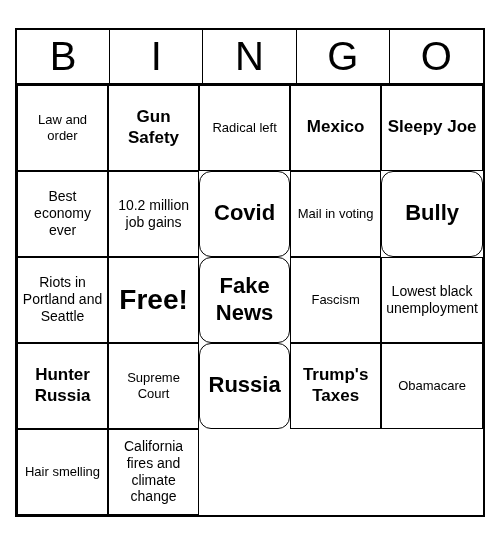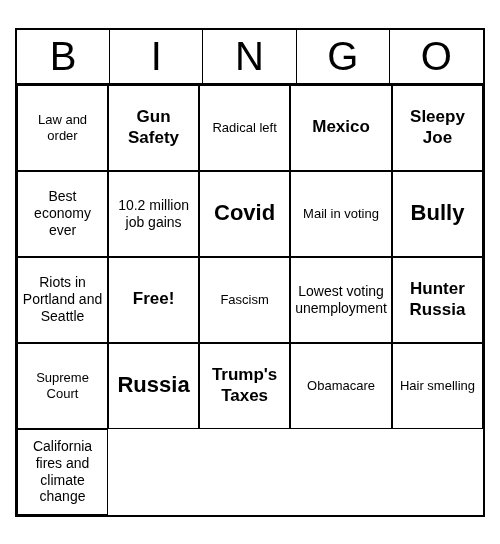--- a/index.html
+++ b/index.html
@@ -54,33 +54,34 @@
       justify-content: center;
       text-align: center;
       padding: 4px;
       font-size: 13px;
       line-height: 1.2;
     }
 
     .bingo-cell.large-text {
       font-size: 22px;
       font-weight: bold;
+      border-radius: 12px;
     }
 
     .bingo-cell.medium-text {
       font-size: 17px;
       font-weight: bold;
     }
 
     .bingo-cell.small-text {
       font-size: 14px;
     }
 
     .bingo-cell.free {
-      font-size: 17px;
+      font-size: 28px;
       font-weight: bold;
     }
   </style>
 </head>
 <body>
 
 <div class="bingo-card">
   <div class="bingo-header">
   <div class="bingo-letter">B</div>
       <div class="bingo-letter">I</div>
@@ -94,22 +95,23 @@
       <div class="bingo-cell">Radical left</div>
       <div class="bingo-cell medium-text">Mexico</div>
       <div class="bingo-cell medium-text">Sleepy Joe</div>
       <div class="bingo-cell small-text">Best economy ever</div>
       <div class="bingo-cell small-text">10.2 million job gains</div>
       <div class="bingo-cell large-text">Covid</div>
       <div class="bingo-cell">Mail in voting</div>
       <div class="bingo-cell large-text">Bully</div>
       <div class="bingo-cell small-text">Riots in Portland and Seattle</div>
       <div class="bingo-cell free">Free!</div>
+      <div class="bingo-cell large-text">Fake News</div>
       <div class="bingo-cell">Fascism</div>
-      <div class="bingo-cell small-text">Lowest voting unemployment</div>
+      <div class="bingo-cell small-text">Lowest black unemployment</div>
       <div class="bingo-cell medium-text">Hunter Russia</div>
       <div class="bingo-cell">Supreme Court</div>
       <div class="bingo-cell large-text">Russia</div>
       <div class="bingo-cell medium-text">Trump's Taxes</div>
       <div class="bingo-cell">Obamacare</div>
       <div class="bingo-cell">Hair smelling</div>
       <div class="bingo-cell small-text">California fires and climate change</div>
     </div>
 </div>
 

